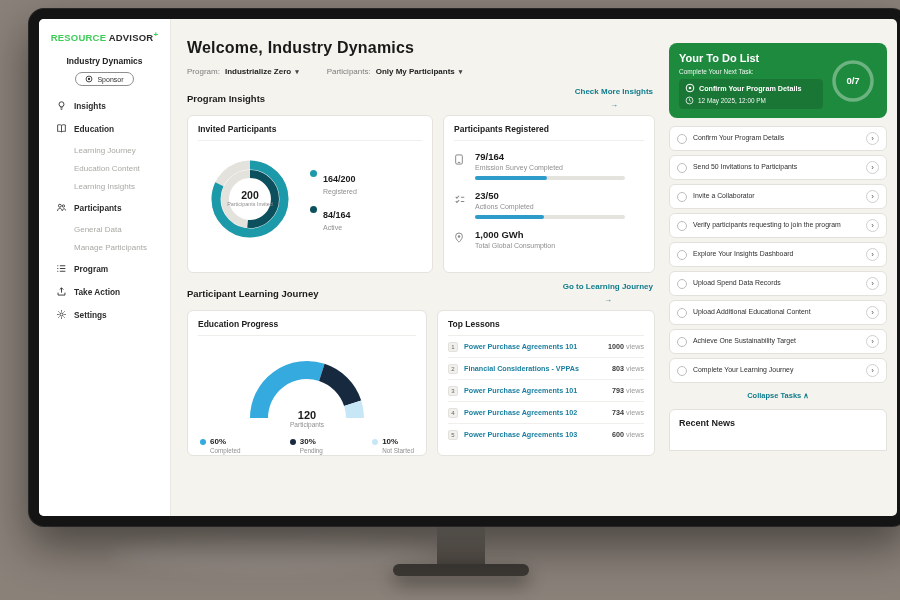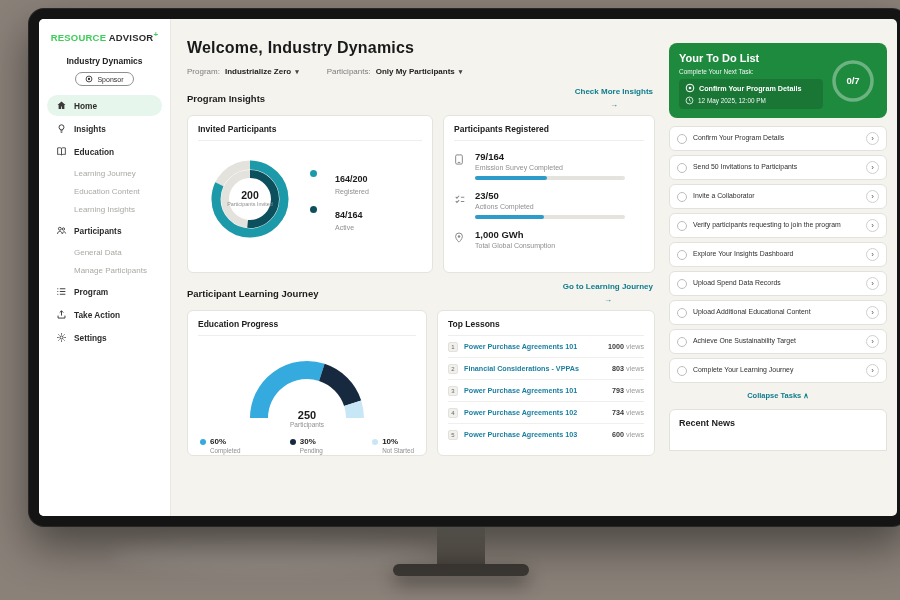--- a/index.html
+++ b/index.html
@@ -56,21 +56,21 @@
   .cards { display:flex; gap:10px; }
   .card { background:#fff; border:1px solid #e4e3de; border-radius:6px; padding:8px 10px; }
   .card-title { font-size:8.5px; font-weight:bold; color:#202020; padding-bottom:6px; border-bottom:1px solid #efeeea; }
 
   .invited-card { width:246px; height:158px; flex:none; }
   .invited-body { display:flex; align-items:center; gap:8px; margin-top:6px; }
   .donut-wrap { position:relative; width:104px; height:104px; flex:none; }
   .donut-center { position:absolute; inset:0; display:flex; flex-direction:column; align-items:center; justify-content:center; text-align:center; }
   .donut-center .val { font-size:10.5px; font-weight:bold; color:#1b1b1b; }
   .donut-center .lbl { font-size:5.4px; color:#8f8f8f; width:46px; line-height:1.3; }
-  .legend-item { margin:9px 0; display:flex; gap:18px; }
+  .legend-item { margin:9px 0; display:flex; gap:6px; }
   .legend-dot { width:7px; height:7px; border-radius:50%; margin-top:2px; flex:none; }
   .legend-val { font-size:9px; font-weight:bold; color:#1c1c1c; }
   .legend-lbl { font-size:7px; color:#8f8f8f; margin-top:2px; }
 
   .info-card { flex:1; height:158px; }
   .info-row { display:flex; gap:8px; margin-top:10px; }
   .info-icon { width:13px; color:#8a8a8a; padding-top:1px; flex:none; }
   .info-value { font-size:9.5px; font-weight:bold; color:#1b1b1b; }
   .info-label { font-size:7px; color:#8f8f8f; margin-top:2px; }
   .pbar { height:4px; width:150px; background:#e4e3de; border-radius:2px; margin-top:5px; }
@@ -136,28 +136,20 @@
     </div>
     <div class="org">Industry Dynamics</div>
     <div class="badge">
       <svg width="8" height="8" viewBox="0 0 12 12">
             <circle cx="6" cy="6" r="4.4" fill="none" stroke="#2f2f2f" stroke-width="1.3"></circle>
             <circle cx="6" cy="6" r="1.7" fill="#2f2f2f"></circle>
           </svg>
       <span>Sponsor</span>
     </div>
     <nav class="nav">
-      <div class="nav-item active">
-        <span class="nav-icon">
-              <svg width="11" height="11" viewBox="0 0 16 16">
-                <path fill="currentColor" d="M8 2.2 2.2 7.2h1.6v6h3.6V9.4h1.2v3.8h3.6v-6h1.6z"></path>
-              </svg>
-            </span>
-        <span>Home</span>
-      </div>
       <div class="nav-item">
         <span class="nav-icon">
               <svg width="11" height="11" viewBox="0 0 16 16" fill="none" stroke="currentColor" stroke-width="1.4">
                 <circle cx="8" cy="6.2" r="3.6"></circle>
                 <path d="M6.3 11.4h3.4M6.8 13.4h2.4"></path>
               </svg>
             </span>
         <span>Insights</span>
       </div>
       <div class="nav-item">
@@ -332,21 +324,21 @@
 
       <div class="card edu-card">
         <div class="card-title">Education Progress</div>
         <div class="gauge-wrap">
           <svg width="150" height="90" viewBox="0 0 150 90">
             <path id="gauge-seg-0" fill="none" stroke-width="18" d="M 27.00 78.00 A 48 48 0 0 1 89.83 32.35" stroke="#35aade"></path>
             <path id="gauge-seg-1" fill="none" stroke-width="18" d="M 89.83 32.35 A 48 48 0 0 1 120.65 63.17" stroke="#16293f"></path>
             <path id="gauge-seg-2" fill="none" stroke-width="18" d="M 120.65 63.17 A 48 48 0 0 1 123.00 78.00" stroke="#c8e7f6"></path>
           </svg>
           <div class="gauge-center">
-            <div class="val">250</div>
+            <div class="val">120</div>
             <div class="lbl">Participants</div>
           </div>
         </div>
         <div class="edu-legend">
           <div class="edu-leg">
             <span class="edu-dot" id="gauge-dot-0" style="background: rgb(53, 170, 222);"></span>
             <span>
               <div class="edu-pct">60%</div>
               <div class="edu-lbl">Completed</div>
             </span>

